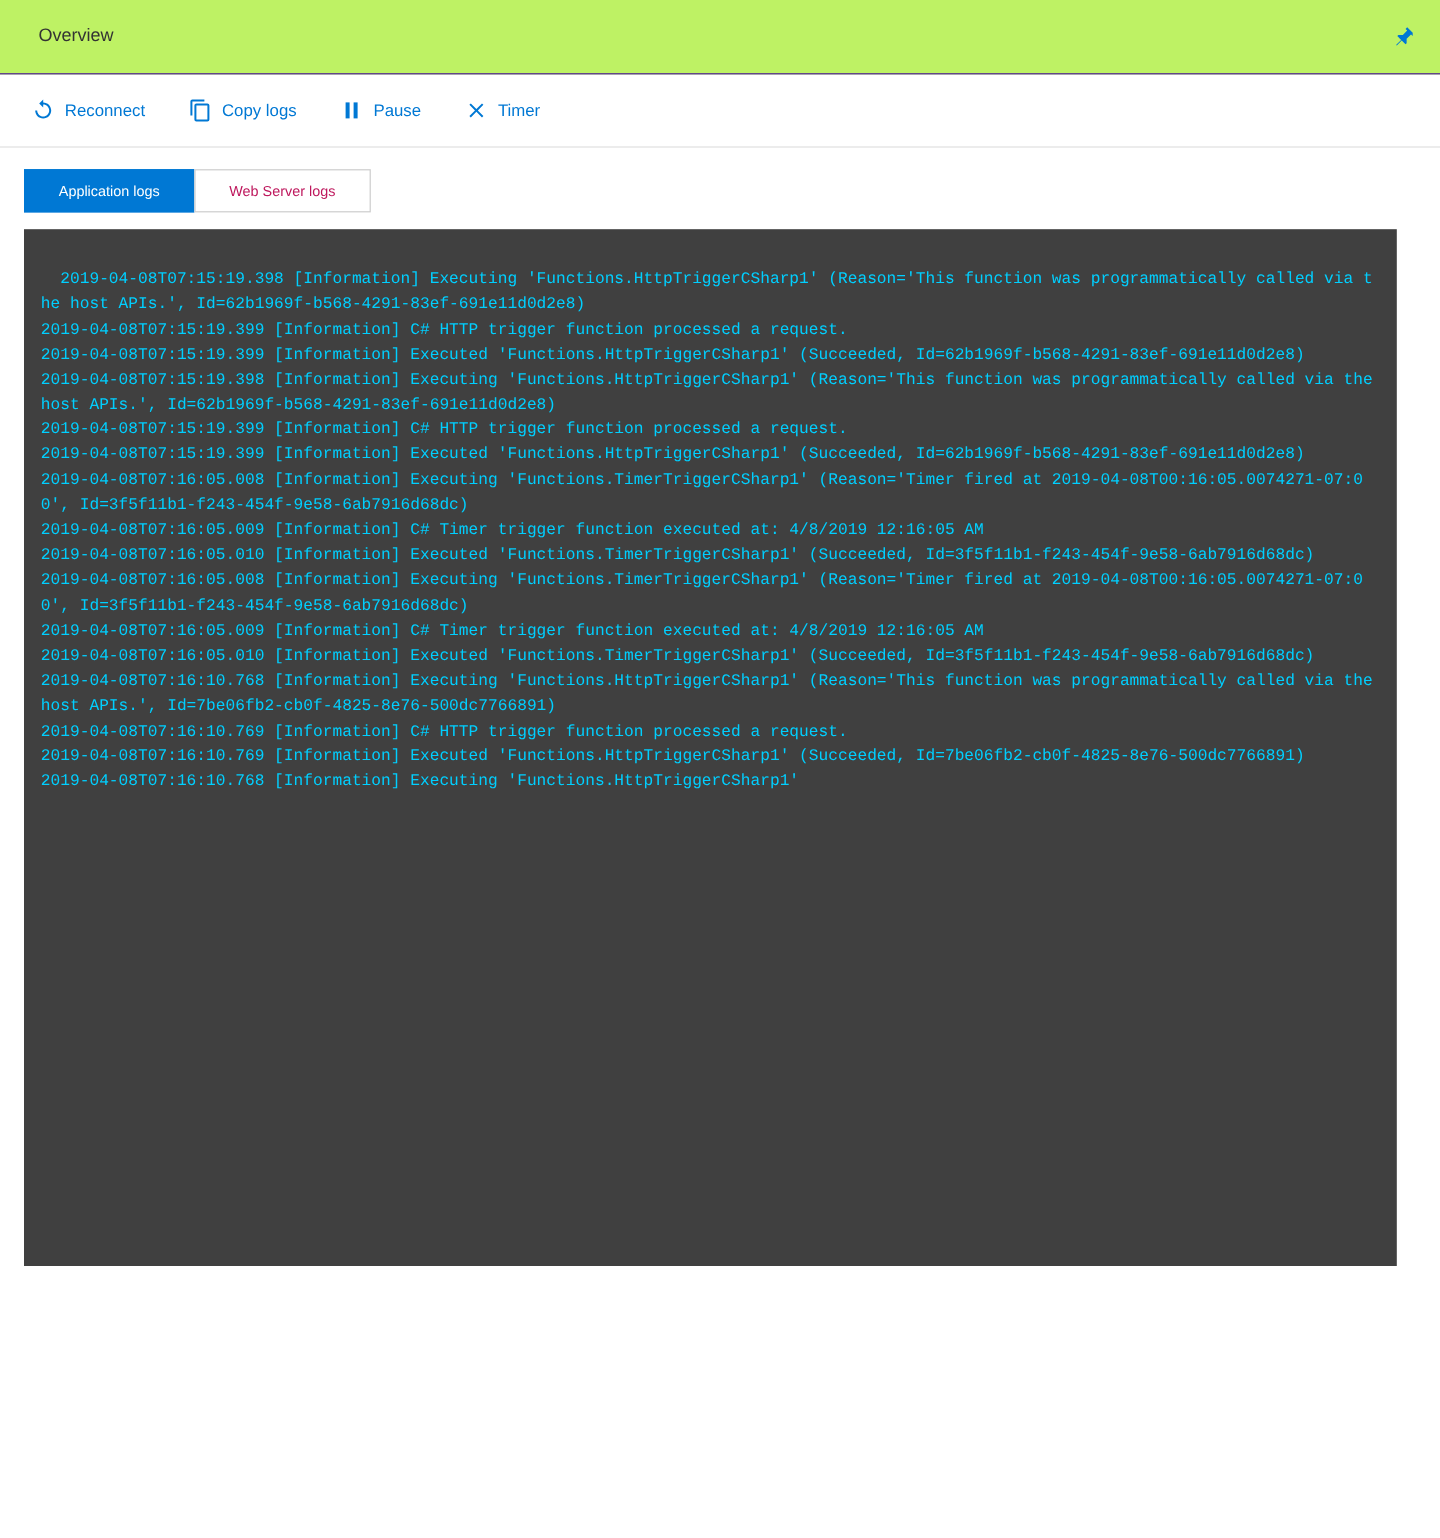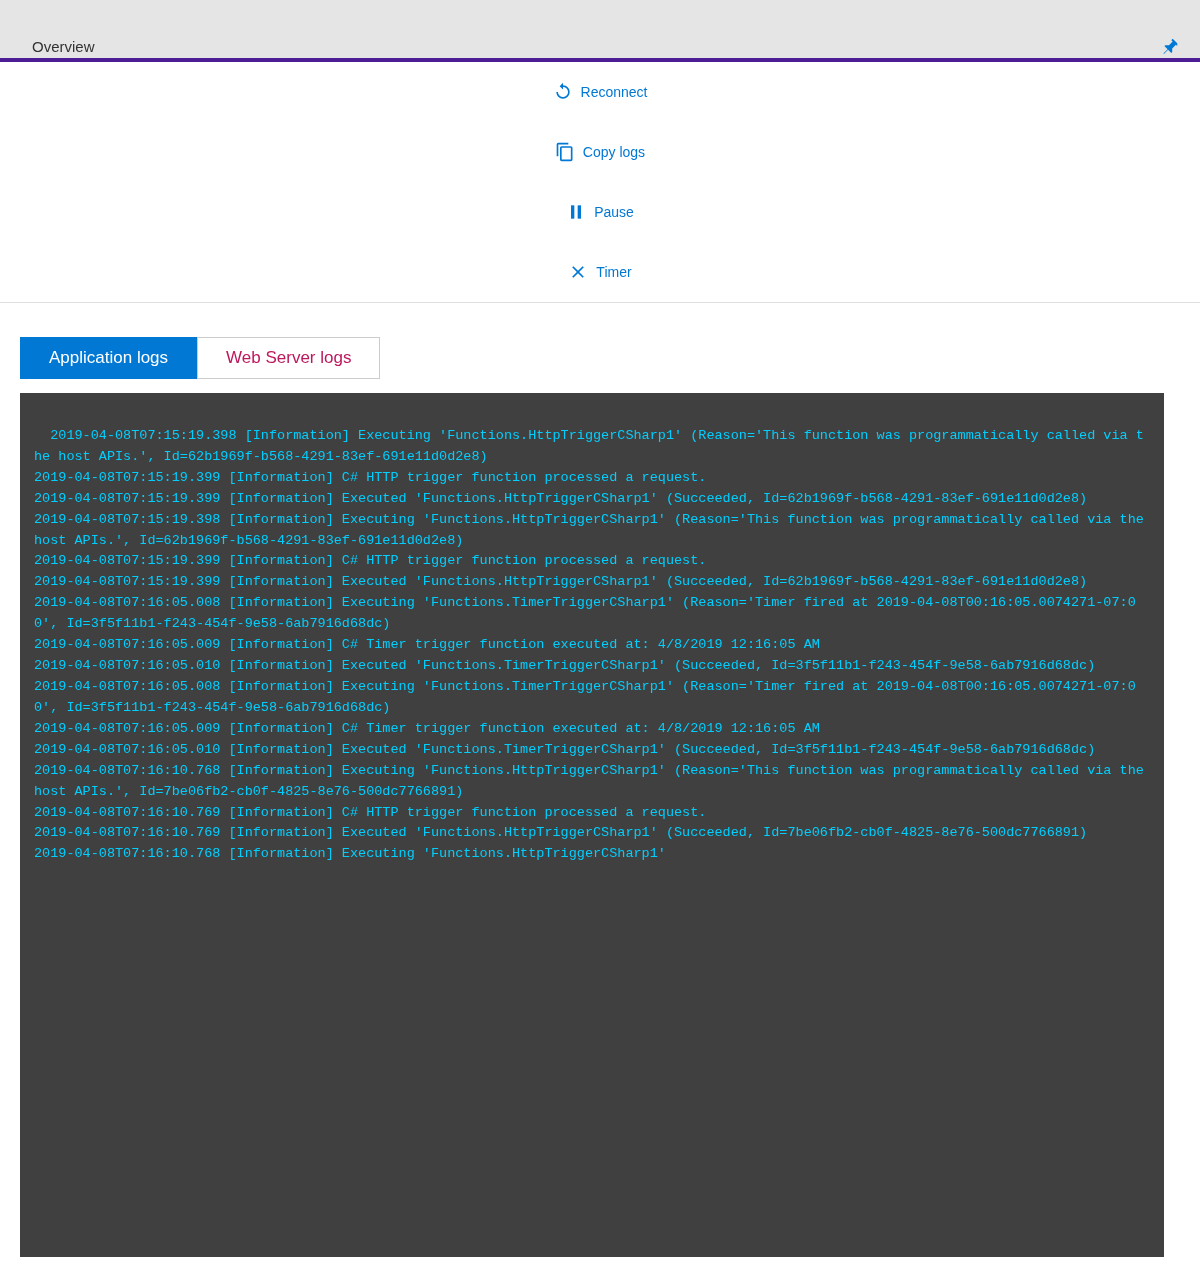--- a/index.html
+++ b/index.html
@@ -7,23 +7,23 @@
       font-family: 'Segoe UI', Arial, sans-serif;
       background: #fff;
       width: 1200px;
       min-height: 1282px;
       overflow-x: hidden;
     }
 
     
     .tab-bar {
       display: flex;
-      align-items: flex-end;
-      border-bottom: 4px solid #4c1d95;
-      background: #e5e5e5;
+      align-items: center;
+      border-bottom: 1px solid #4c1d95;
+      background: #bef264;
       height: 62px;
     }
     .tab {
       display: flex;
       align-items: center;
       padding: 0 32px;
       cursor: pointer;
       font-size: 15px;
       color: #333;
       border-bottom: 3px solid transparent;
@@ -75,21 +75,20 @@
       padding: 0 10px;
     }
 
     
     .toolbar {
       display: flex;
       align-items: center;
       padding: 16px 24px;
       border-bottom: 1px solid #e0e0e0;
       gap: 32px;
-      flex-direction: column;
     }
     .toolbar-btn {
       display: flex;
       align-items: center;
       gap: 8px;
       cursor: pointer;
       font-size: 14px;
       color: #0078d4;
       background: none;
       border: none;
@@ -101,24 +100,23 @@
     }
 
     
     .log-tabs {
       display: flex;
       padding: 18px 20px 0 20px;
       gap: 0;
     }
     .log-tab {
       padding: 10px 28px;
-      font-size: 17px;
+      font-size: 12px;
       cursor: pointer;
       border: 1px solid #ccc;
-      margin-top: 16px;
     }
     .log-tab.active {
       background: #0078d4;
       color: #fff;
       border-color: #0078d4;
     }
     .log-tab.inactive {
       background: #fff;
       color: #be185d;
     }

